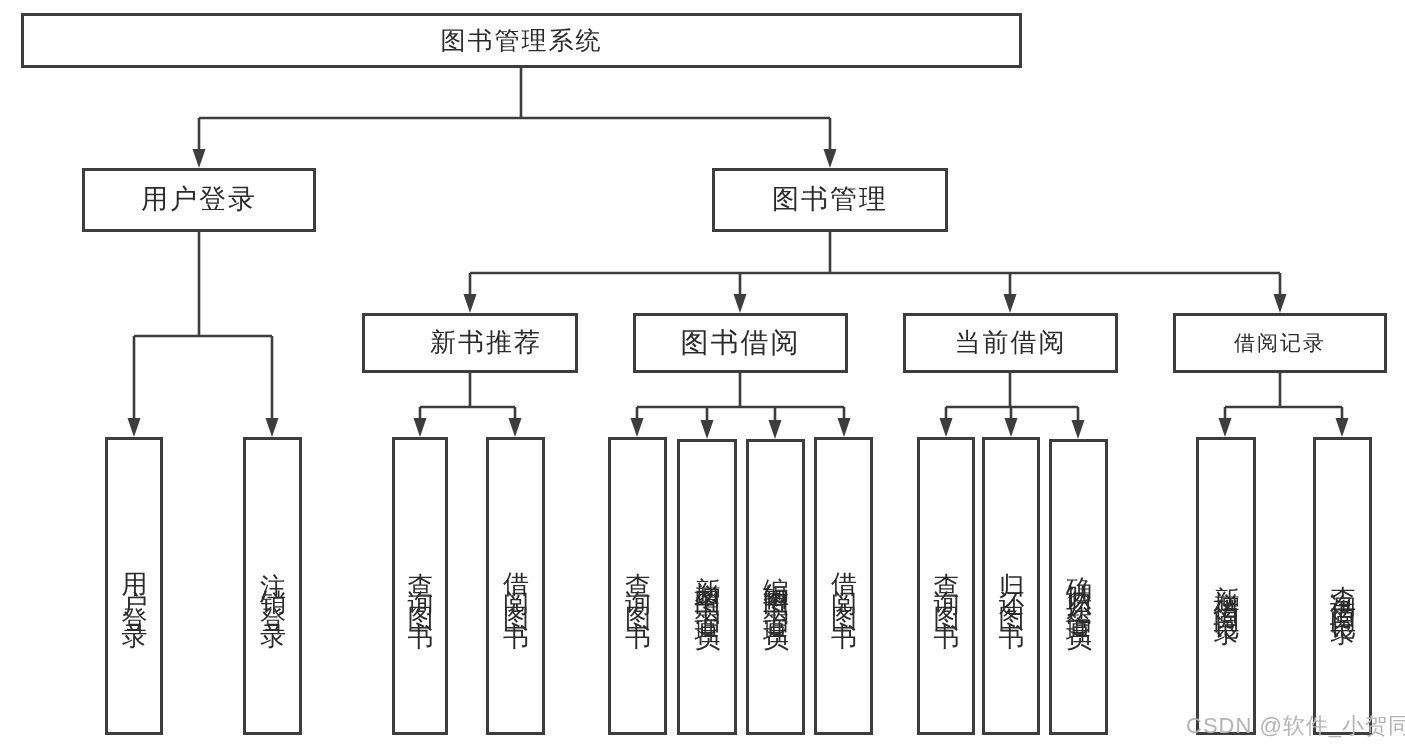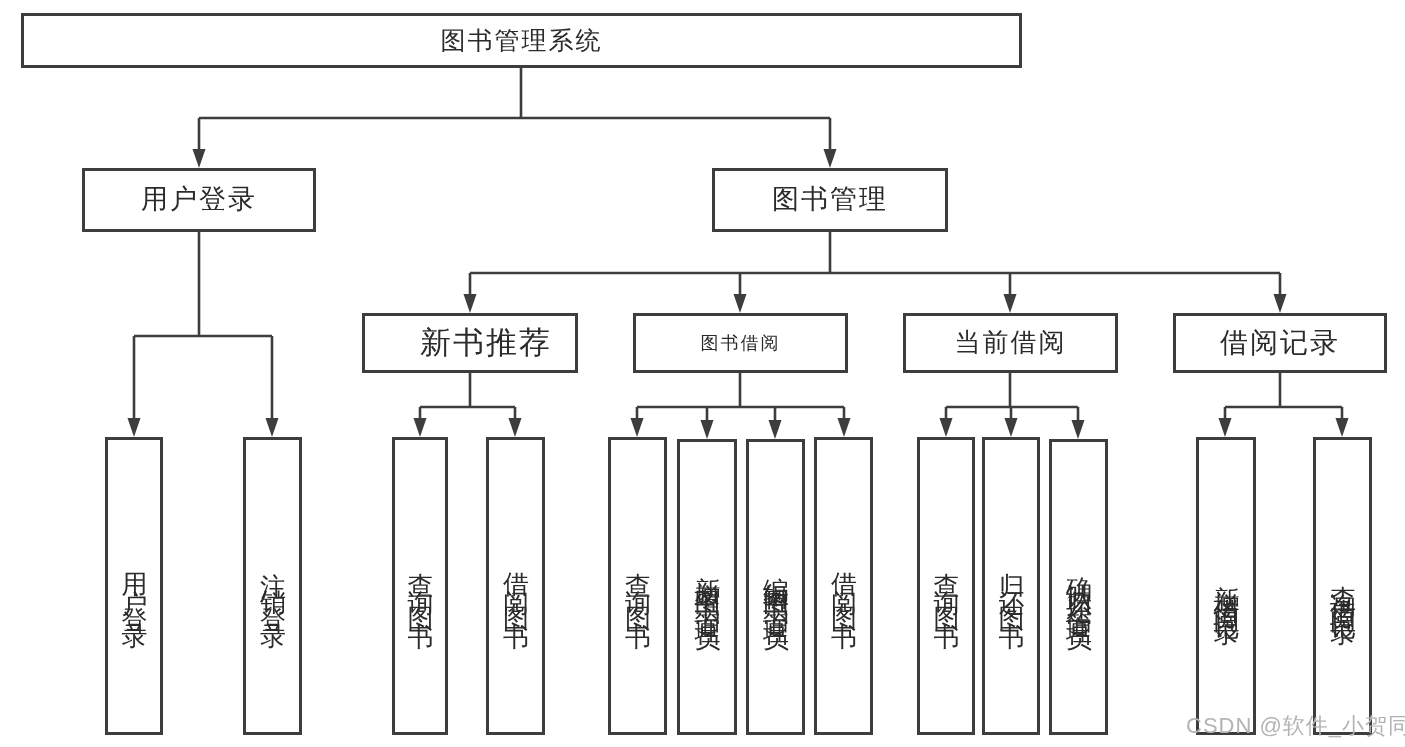--- a/index.html
+++ b/index.html
@@ -78,30 +78,30 @@
       <div class="node h" style="left: 21px; top: 13px; width: 1001px; height: 55px; justify-content: center;">
         <span class="lbl" style="font-size: 25px;">图书管理系统</span>
       </div>
       <div class="node h" style="left: 82px; top: 168px; width: 234px; height: 64px;">
         <span class="lbl" style="font-size: 27px;">用户登录</span>
       </div>
       <div class="node h" style="left: 712px; top: 168px; width: 236px; height: 64px;">
         <span class="lbl" style="font-size: 27px;">图书管理</span>
       </div>
       <div class="node h" style="left: 362px; top: 313px; width: 216px; height: 60px;">
-        <span class="lbl" style="font-size: 31px; margin-left: 32px;">新书推荐</span>
+        <span class="lbl" style="font-size: 26px; margin-left: 32px;">新书推荐</span>
       </div>
       <div class="node h" style="left: 633px; top: 313px; width: 215px; height: 60px;">
-        <span class="lbl" style="font-size: 18px;">图书借阅</span>
+        <span class="lbl" style="font-size: 28px;">图书借阅</span>
       </div>
       <div class="node h" style="left: 903px; top: 313px; width: 215px; height: 60px; text-align: right;">
         <span class="lbl" style="font-size: 26px;">当前借阅</span>
       </div>
       <div class="node h" style="left: 1173px; top: 313px; width: 214px; height: 60px;">
-        <span class="lbl" style="font-size: 28px;">借阅记录</span>
+        <span class="lbl" style="font-size: 21px;">借阅记录</span>
       </div>
       <div class="node v" style="left: 105px; top: 437px; width: 58px; height: 298px;">
         <span class="lbl" style="font-size: 26px; letter-spacing: 17px;">用户登录</span>
       </div>
       <div class="node v" style="left: 243px; top: 437px; width: 59px; height: 298px;">
         <span class="lbl" style="font-size: 26px; letter-spacing: 17px;">注销登录</span>
       </div>
       <div class="node v" style="left: 392px; top: 437px; width: 56px; height: 298px;">
         <span class="lbl" style="font-size: 26px; letter-spacing: 17px;">查询图书</span>
       </div>

